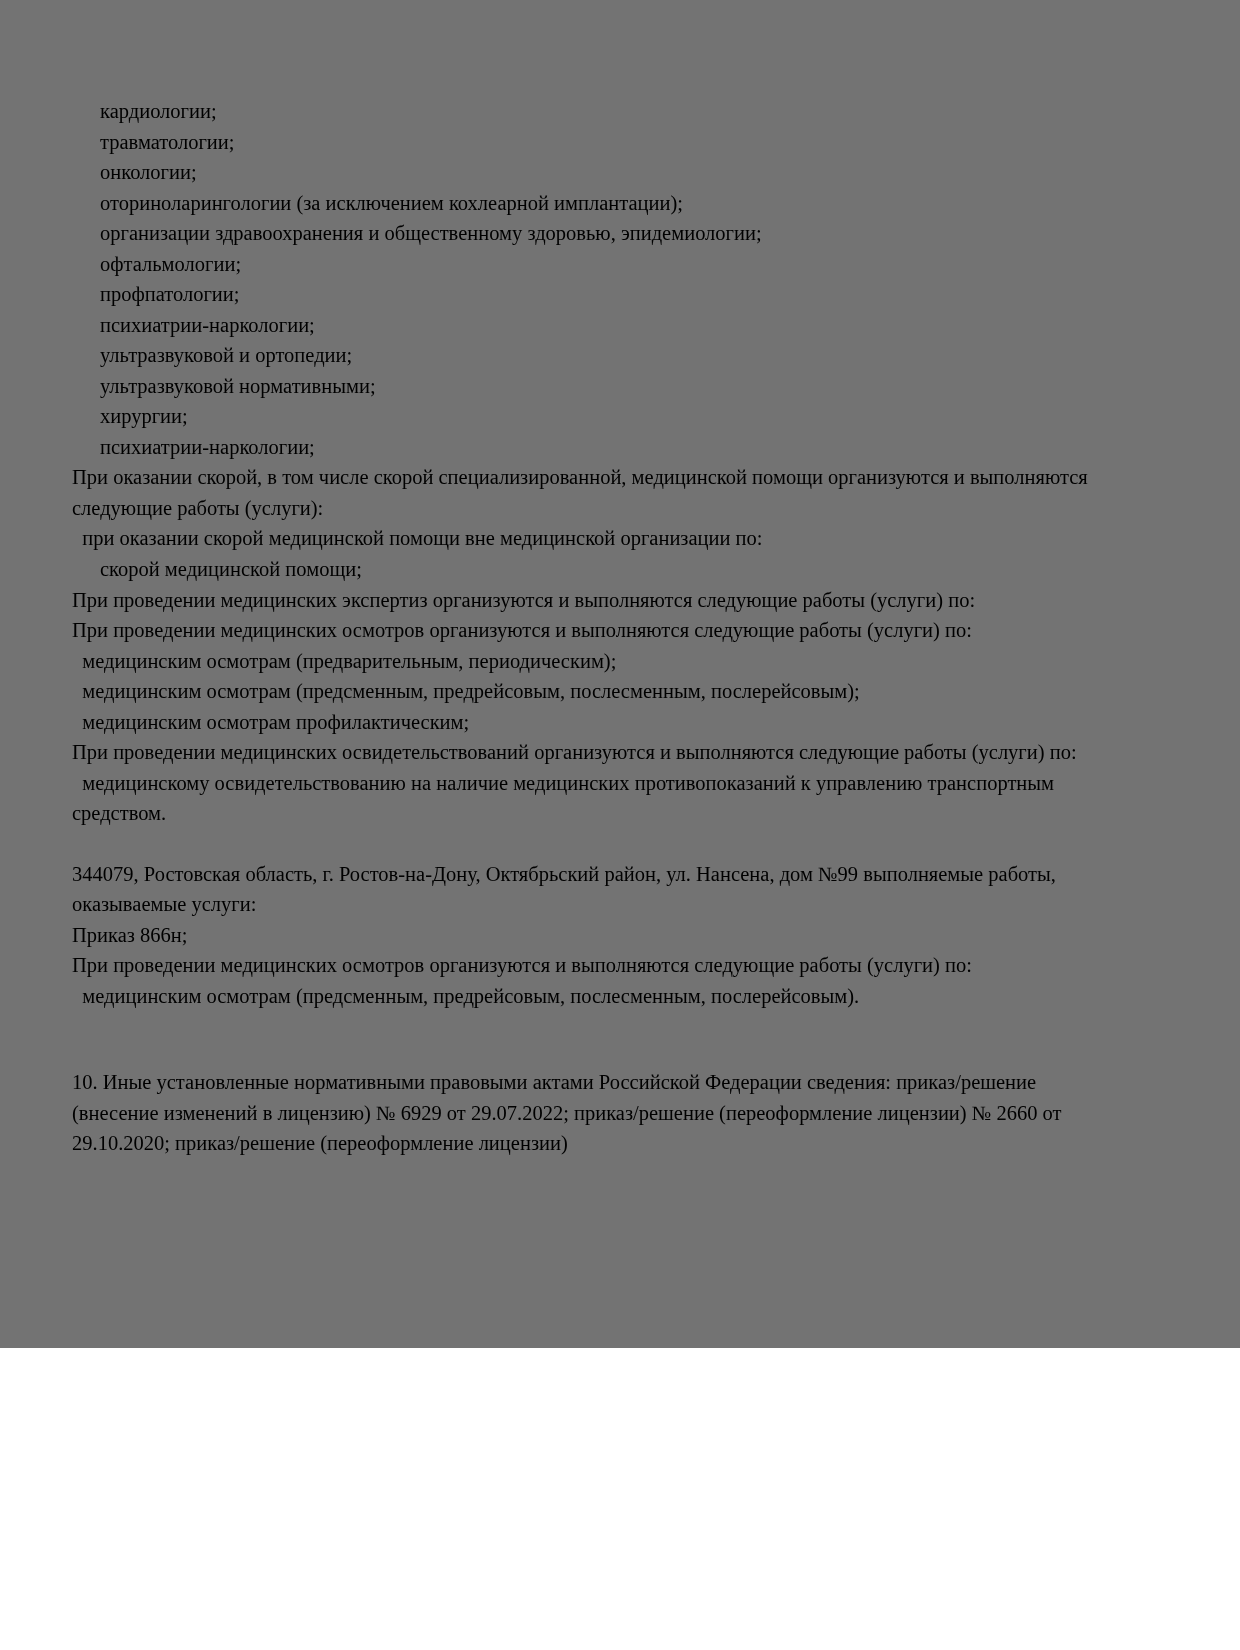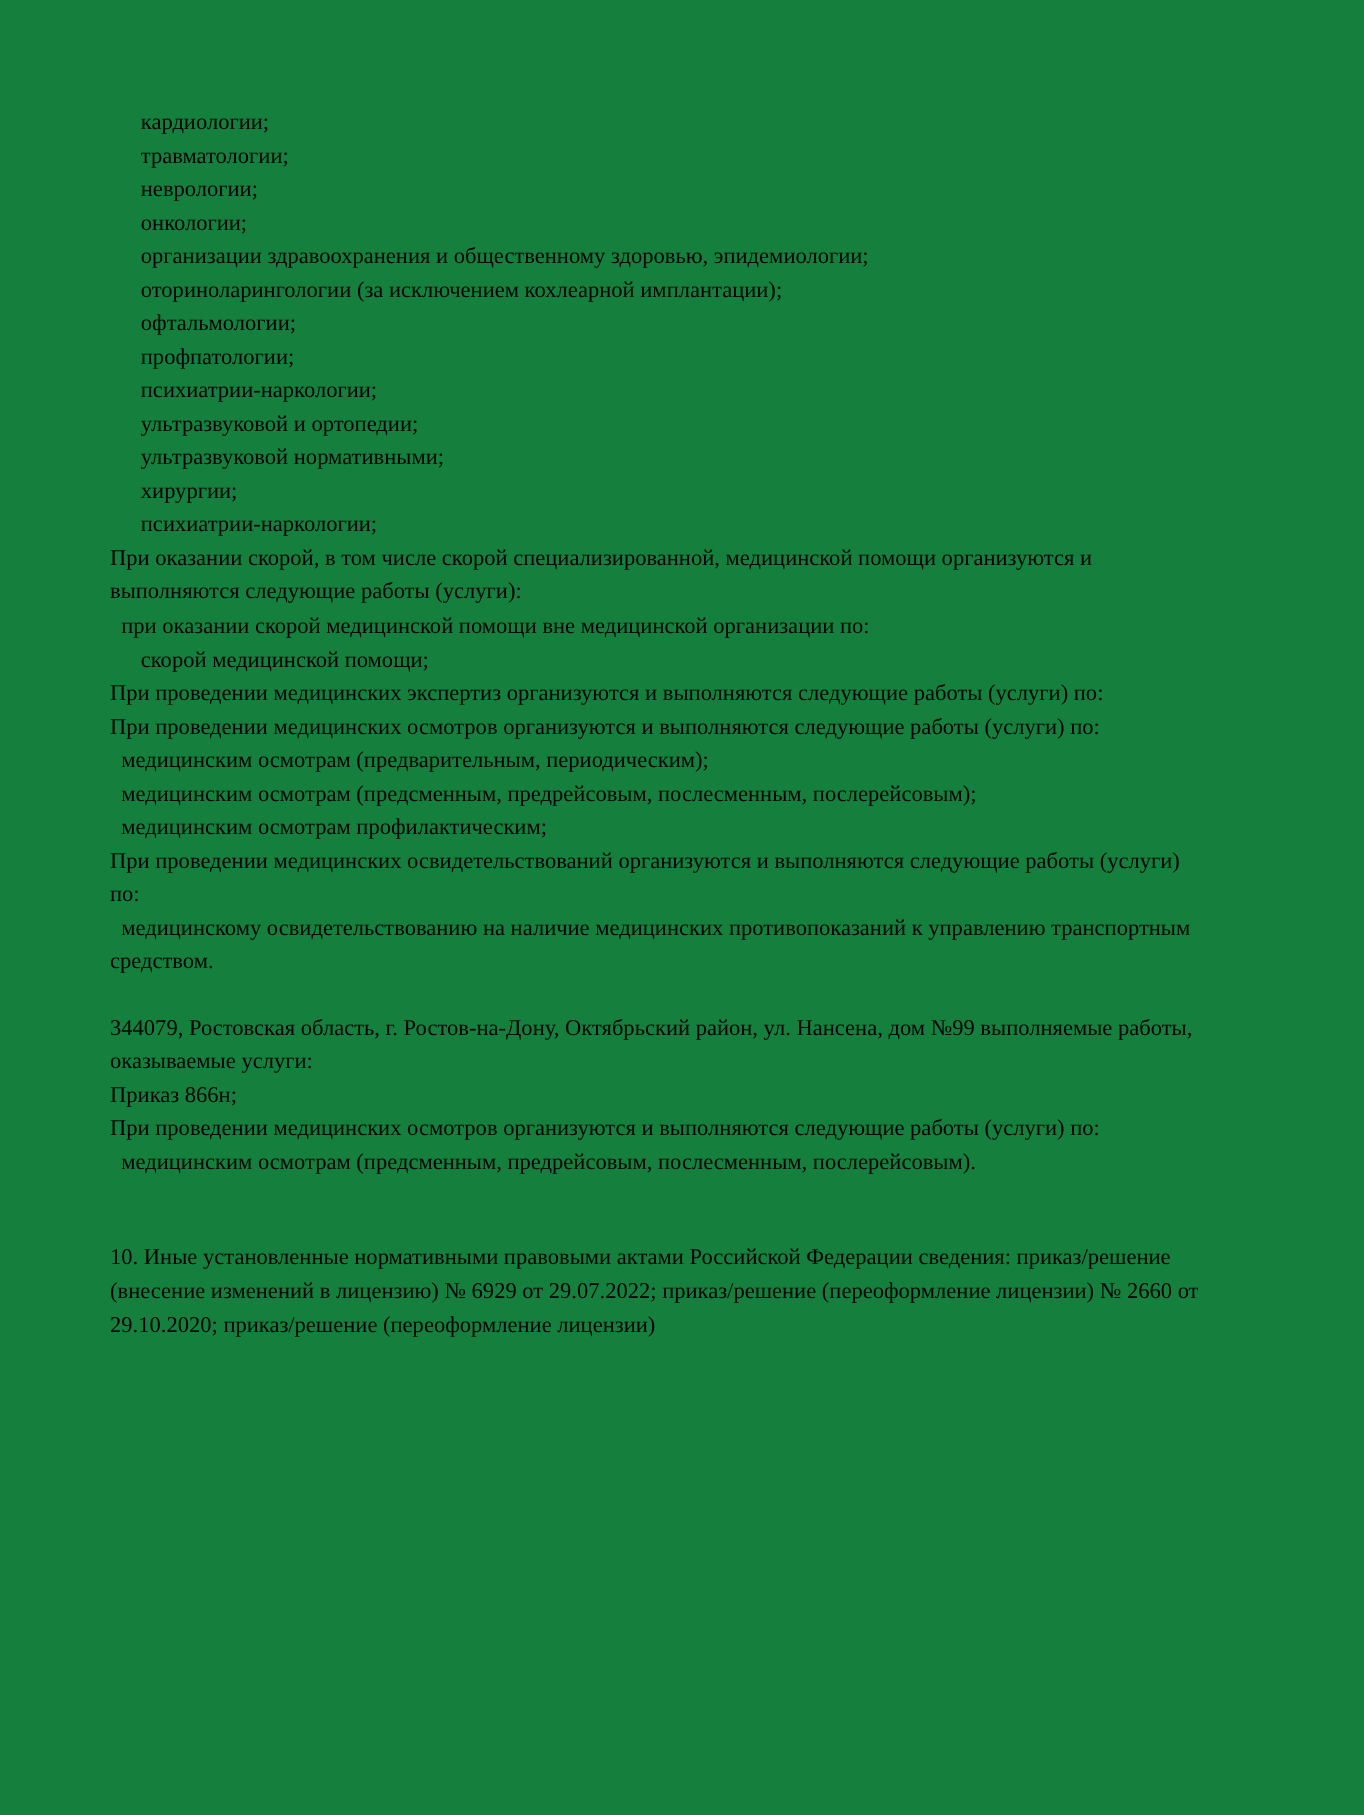--- a/index.html
+++ b/index.html
@@ -2,25 +2,25 @@
 <html lang="ru"><head>
 <meta charset="utf-8">
 <style>
   html, body {
     margin: 0;
     padding: 0;
     background: #ffffff;
   }
   .page {
     width: 1240px;
-    height: 1650px;
+    height: 1348px;
     position: relative;
-    background: #15803d;
+    background: #737373;
     box-sizing: border-box;
-    padding: 96px 140px 0 100px;
+    padding: 96px 140px 0 72px;
     font-family: "Liberation Serif", "DejaVu Serif", serif;
     color: #000000;
   }
   .doc-body {
     font-size: 20.5px;
     line-height: 1.49;
     text-align: left;
   }
   .line {
     white-space: pre-wrap;
@@ -41,24 +41,23 @@
 </style>
 </head>
 <body>
 
 <div class="page">
   <div class="doc-body">
 
     <div class="block">
       <p class="line indent-1">кардиологии;</p>
       <p class="line indent-1">травматологии;</p>
-      <p class="line indent-1">неврологии;</p>
       <p class="line indent-1">онкологии;</p>
+      <p class="line indent-1">оториноларингологии (за исключением кохлеарной имплантации);</p>
       <p class="line indent-1">организации здравоохранения и общественному здоровью, эпидемиологии;</p>
-      <p class="line indent-1">оториноларингологии (за исключением кохлеарной имплантации);</p>
       <p class="line indent-1">офтальмологии;</p>
       <p class="line indent-1">профпатологии;</p>
       <p class="line indent-1">психиатрии-наркологии;</p>
       <p class="line indent-1">ультразвуковой и ортопедии;</p>
       <p class="line indent-1">ультразвуковой нормативными;</p>
       <p class="line indent-1">хирургии;</p>
       <p class="line indent-1">психиатрии-наркологии;</p>
       <p class="line">При оказании скорой, в том числе скорой специализированной, медицинской помощи организуются и выполняются следующие работы (услуги):</p>
       <p class="line">  при оказании скорой медицинской помощи вне медицинской организации по:</p>
       <p class="line indent-1">скорой медицинской помощи;</p>

